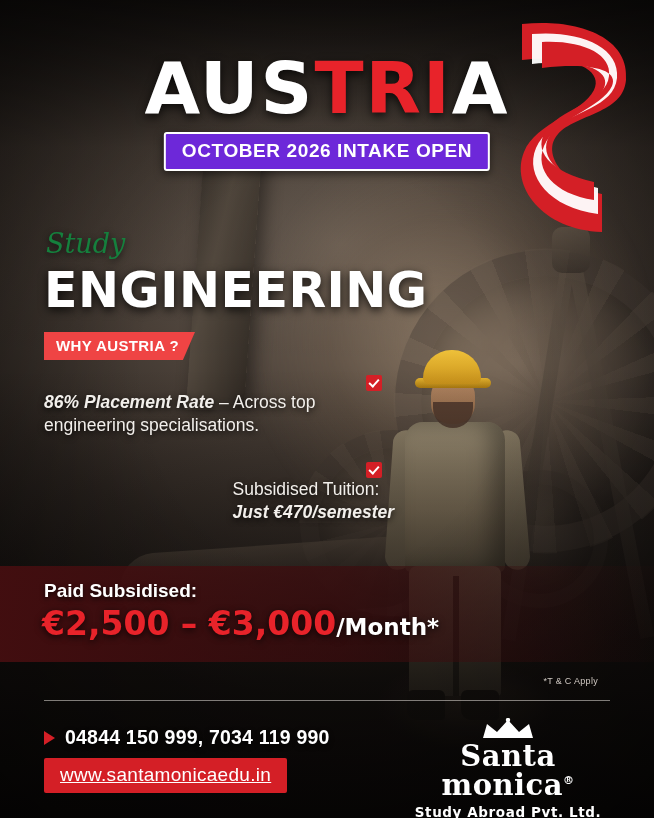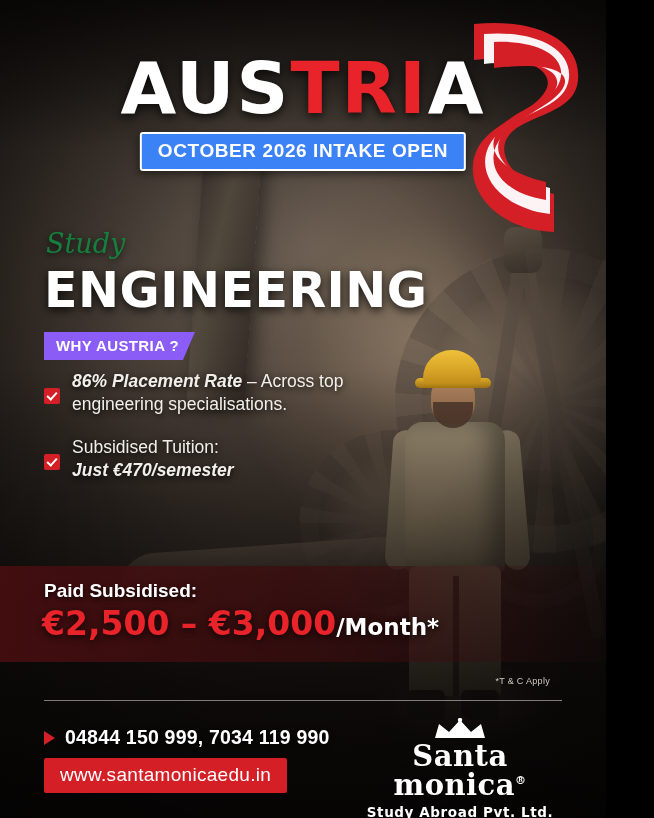--- a/index.html
+++ b/index.html
@@ -5,21 +5,21 @@
   html, body {
     margin: 0;
     padding: 0;
     background: #000;
   }
   body {
     font-family: "Liberation Sans", sans-serif;
   }
   .poster {
     position: relative;
-    width: 606px;
+    width: 654px;
     height: 818px;
     overflow: hidden;
     background: #1b1714;
   }
 
   
   .bg-sky {
     position: absolute;
     inset: 0;
     background:
@@ -196,21 +196,21 @@
     letter-spacing: 2px;
     color: #ffffff;
     text-shadow: 0 3px 10px rgba(0,0,0,.75);
     line-height: 1;
   }
   .austria-title .red { color: #e8232a; }
   .intake-badge {
     position: absolute;
     top: 132px; left: 50%;
     transform: translateX(-50%);
-    background: #3b82f6;
+    background: #6d28d9;
     color: #fff;
     font-weight: 700;
     font-size: 19px;
     letter-spacing: .6px;
     padding: 6px 16px 7px;
     border: 2px solid #ffffff;
     border-radius: 3px;
     white-space: nowrap;
     box-shadow: 0 3px 8px rgba(0,0,0,.5);
   }
@@ -231,38 +231,39 @@
     font-weight: 800;
     font-size: 49px;
     letter-spacing: .5px;
     color: #ffffff;
     text-shadow: 0 3px 10px rgba(0,0,0,.8);
   }
 
   .why-tag {
     position: absolute;
     left: 44px; top: 332px;
-    background: #8b5cf6;
+    background: #ef4444;
     color: #fff;
     font-weight: 700;
     font-size: 15px;
     letter-spacing: .4px;
     padding: 5px 16px 6px 12px;
     clip-path: polygon(0 0, 100% 0, 92% 100%, 0 100%);
   }
 
   .benefits {
     position: absolute;
     left: 44px; top: 370px;
     width: 350px;
   }
   .benefit {
     display: flex;
-    align-items: center;
+    align-items: flex-end;
     margin-bottom: 20px;
+    flex-direction: column;
   }
   .check {
     flex: 0 0 auto;
     width: 16px; height: 16px;
     margin-top: 5px;
     margin-right: 12px;
     background: #d41f26;
     border-radius: 2px;
     position: relative;
   }
@@ -356,20 +357,21 @@
   .website {
     position: absolute;
     left: 44px; top: 758px;
     background: #d41f26;
     color: #ffffff;
     font-size: 19px;
     font-weight: 500;
     letter-spacing: .3px;
     padding: 6px 16px 7px;
     border-radius: 2px;
+    text-decoration: underline;
   }
 
   .logo {
     position: absolute;
     right: 36px; top: 718px;
     text-align: center;
     width: 220px;
   }
   .logo-crown {
     display: block;

